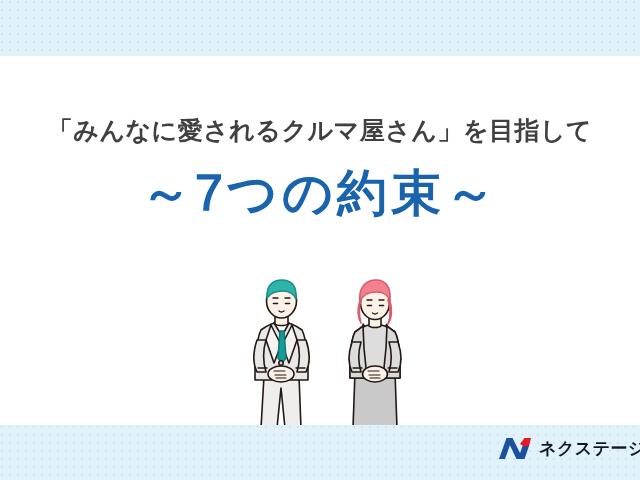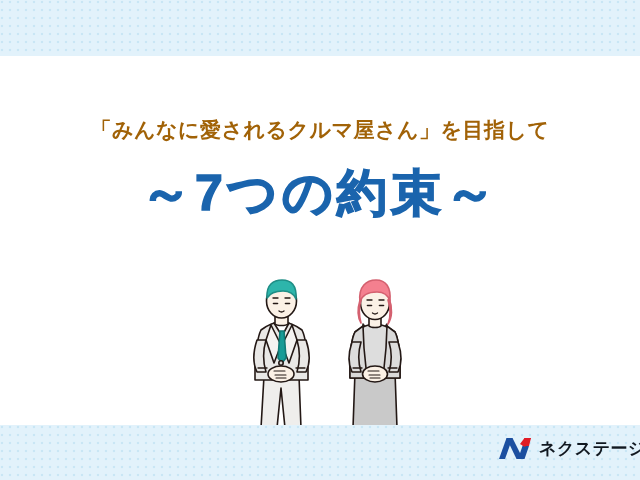--- a/index.html
+++ b/index.html
@@ -30,31 +30,31 @@
 
   
   #headline-block {
     position:absolute;
     left:0; top:110px;
     width:640px;
     text-align:center;
     user-select:none;
   }
   #headline-line1 {
-    font-size:21px;
+    font-size:25px;
     font-weight:bold;
     letter-spacing:0.5px;
-    color:#a16207;
+    color:#404040;
     line-height:40px;
     white-space:nowrap;
   }
   #headline-line2 {
     margin-top:12px;
     font-size:50px;
-    font-weight:bold;
+    font-weight:normal;
     letter-spacing:4px;
     color:#1a64ad;
     line-height:62px;
     white-space:nowrap;
     -webkit-text-stroke:1.5px #1a64ad;
   }
 
   
   #illustration {
     position:absolute;

